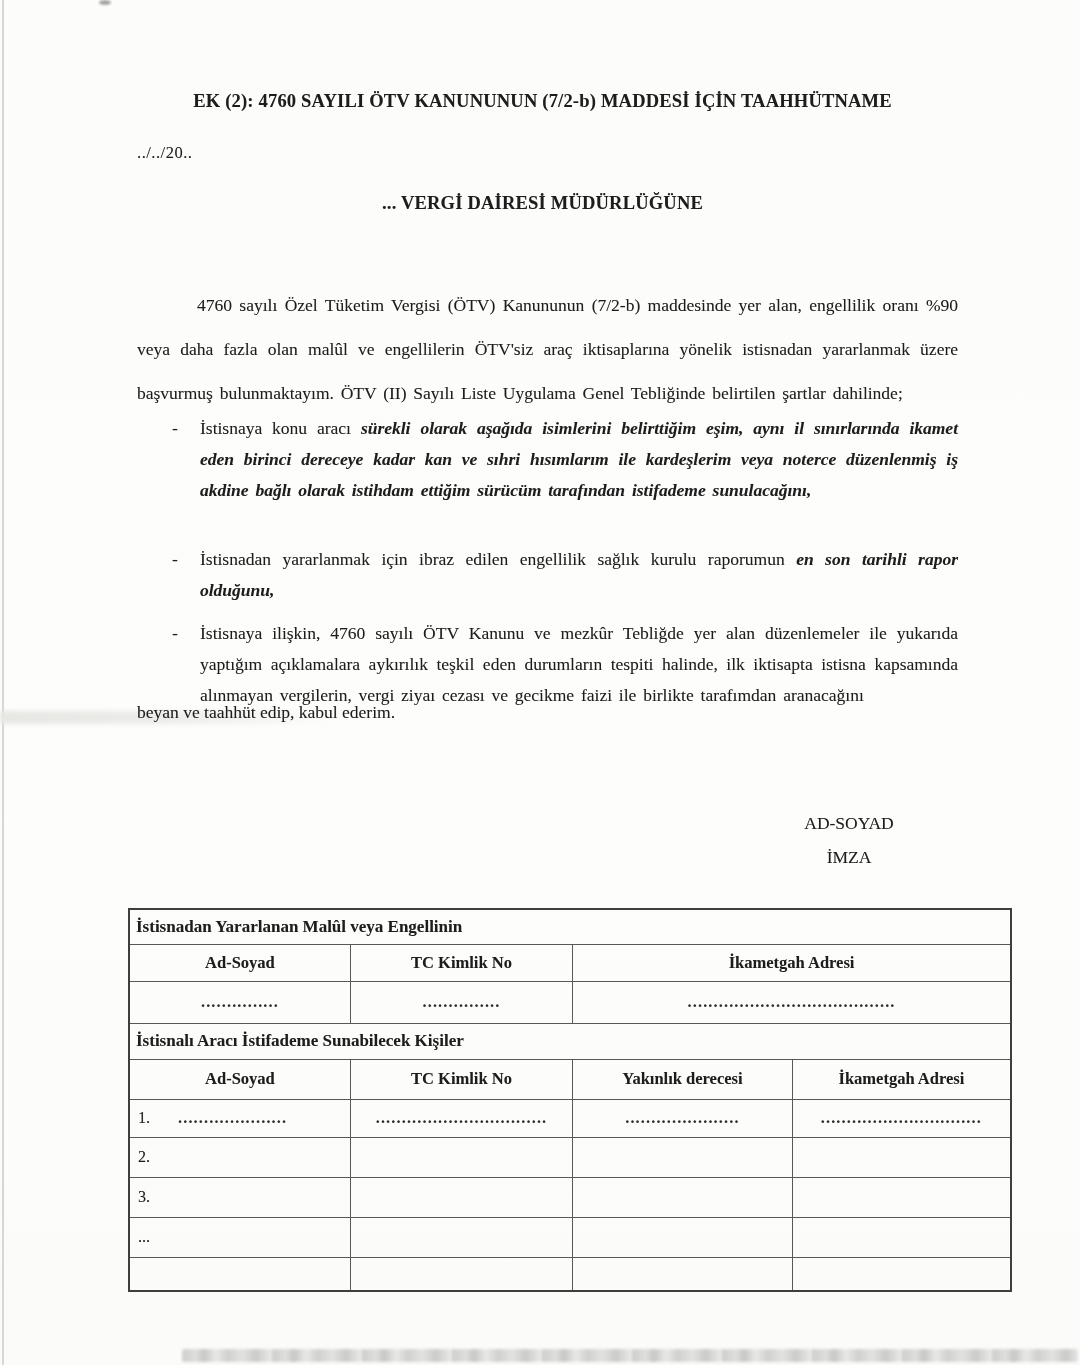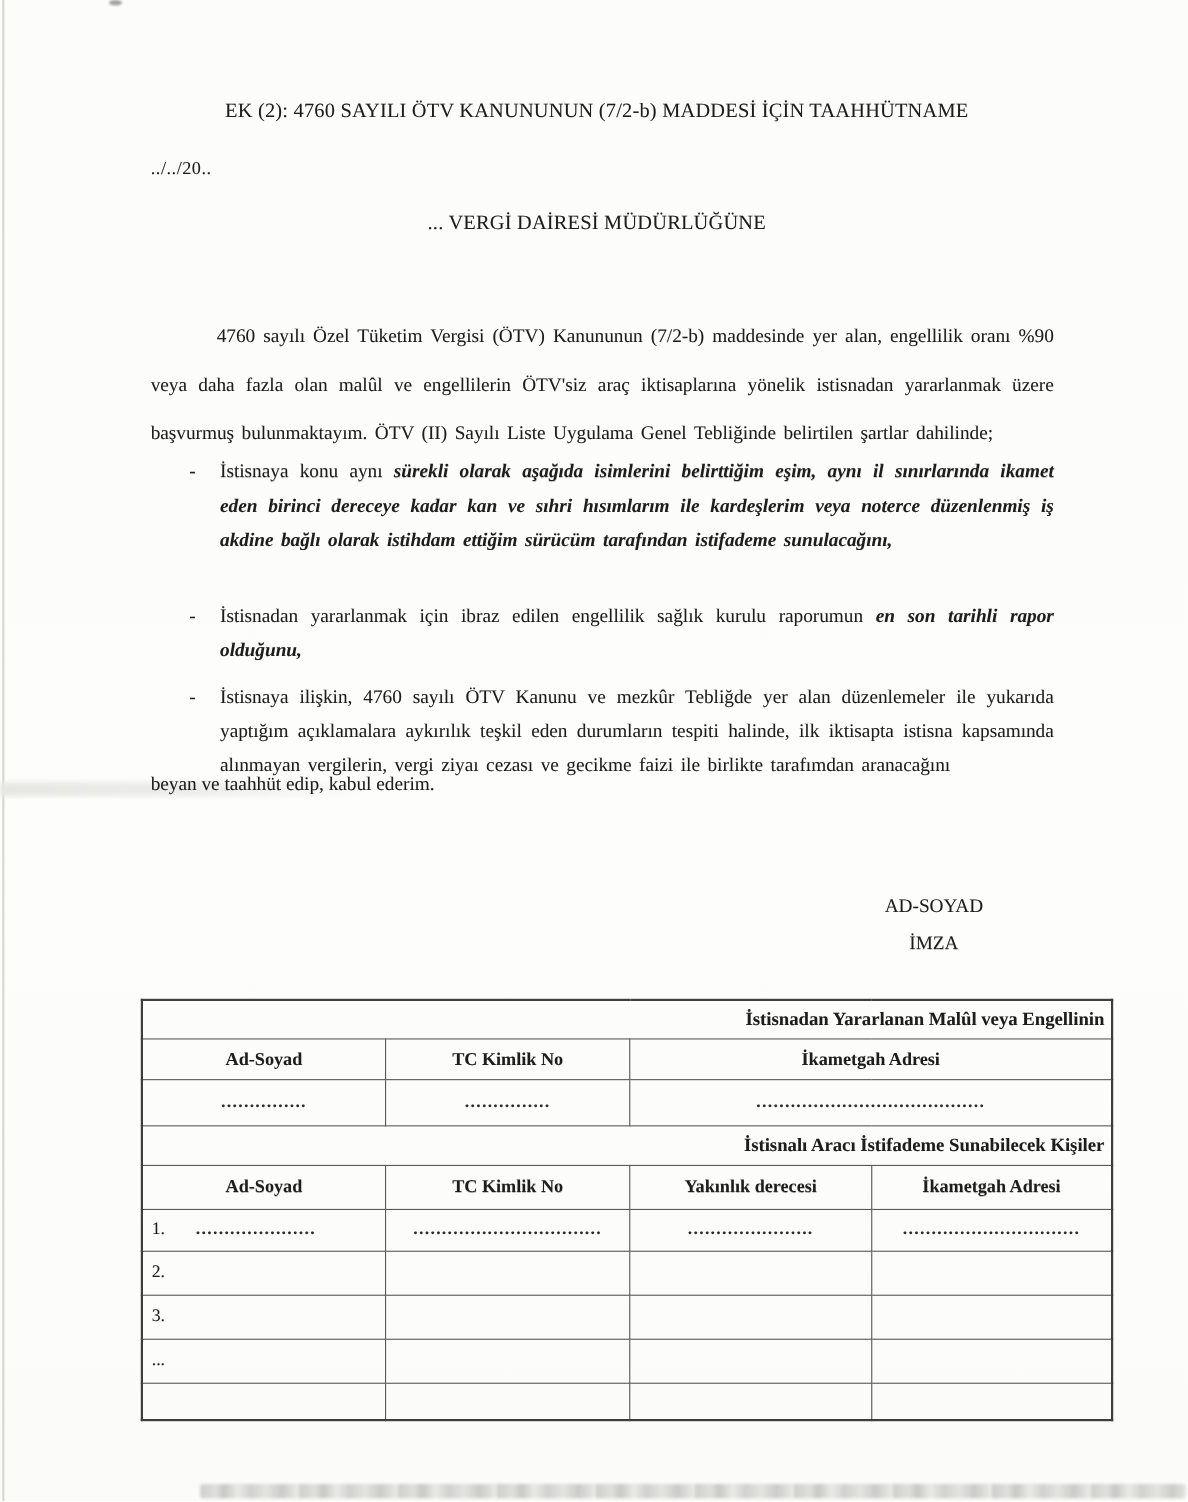--- a/index.html
+++ b/index.html
@@ -33,29 +33,29 @@
     background: repeating-linear-gradient(90deg,
       #c6c6c4 0px, #dadad8 14px, #bebebc 22px, #e6e6e4 34px,
       #c9c9c7 46px, #dfdfdd 60px, #c2c2c0 74px, #e9e9e7 90px);
     filter: blur(1.6px);
     opacity: 0.85;
     border-radius: 3px;
   }
 
   .title {
     position: absolute; top: 91px; left: 125px; width: 835px;
-    text-align: center; font-weight: normal; font-size: 18.5px; letter-spacing: 0.2px;
+    text-align: center; font-weight: bold; font-size: 18.5px; letter-spacing: 0.2px;
   }
   .date-line {
     position: absolute; top: 143px; left: 137px; width: 825px;
     font-size: 16.5px; letter-spacing: 0.5px;
   }
   .addressee {
     position: absolute; top: 193px; left: 125px; width: 835px;
-    text-align: center; font-weight: normal; font-size: 18.5px; letter-spacing: 0.2px;
+    text-align: center; font-weight: bold; font-size: 18.5px; letter-spacing: 0.2px;
   }
   .intro {
     position: absolute; top: 283px; left: 137px; width: 821px;
     font-size: 17.5px; line-height: 44px; text-align: justify;
     text-indent: 60px; word-spacing: 0.14em; margin: 0;
   }
   .bullet { position: absolute; left: 170px; width: 788px; font-size: 17.5px; line-height: 31px; }
   .bullet-1 { top: 413px; }
   .bullet-2 { top: 544px; }
   .bullet-3 { top: 618px; }
@@ -82,21 +82,21 @@
     white-space: nowrap;
   }
   tr.row-section-title { height: 35px; }
   tr.row-col-heads     { height: 37px; }
   tr.row-dots          { height: 42px; }
   tr.row-section-title-2 { height: 36px; }
   tr.row-col-heads-2   { height: 40px; }
   tr.row-entry         { height: 40px; }
   tr.row-entry-first   { height: 38px; }
   tr.row-entry-last    { height: 34px; }
-  .section-title-cell { font-weight: bold; text-align: right; font-size: 17px; }
+  .section-title-cell { font-weight: bold; text-align: left; font-size: 17px; }
   .col-head-cell { font-weight: bold; text-align: center; font-size: 16.5px; }
   .dots-cell { text-align: center; font-weight: bold; letter-spacing: 1.2px; color: #2c2c2c; }
   .entry-cell { text-align: left; }
   .rownum { display: inline-block; min-width: 22px; padding-left: 2px; }
   .entry-dots { font-weight: bold; letter-spacing: 1.2px; color: #2c2c2c; padding-left: 18px; }
 </style>
 </head>
 <body>
 
 <div class="page">
@@ -107,21 +107,21 @@
   <div class="scan-bottom-smudge"></div>
 
   <div class="title">EK (2): 4760 SAYILI ÖTV KANUNUNUN (7/2-b) MADDESİ İÇİN TAAHHÜTNAME</div>
   <div class="date-line">../../20..</div>
   <div class="addressee">... VERGİ DAİRESİ MÜDÜRLÜĞÜNE</div>
 
   <p class="intro">4760 sayılı Özel Tüketim Vergisi (ÖTV) Kanununun (7/2-b) maddesinde yer alan, engellilik oranı %90 veya daha fazla olan malûl ve engellilerin ÖTV'siz araç iktisaplarına yönelik istisnadan yararlanmak üzere başvurmuş bulunmaktayım. ÖTV (II) Sayılı Liste Uygulama Genel Tebliğinde belirtilen şartlar dahilinde;</p>
 
   <div class="bullet bullet-1">
     <span class="dash">-</span>
-    <span class="btext"><span>İstisnaya konu aynı </span><span class="em-seg">sürekli olarak aşağıda isimlerini belirttiğim eşim, aynı il sınırlarında ikamet eden birinci dereceye kadar kan ve sıhri hısımlarım ile kardeşlerim veya noterce düzenlenmiş iş akdine bağlı olarak istihdam ettiğim sürücüm tarafından istifademe sunulacağını,</span></span>
+    <span class="btext"><span>İstisnaya konu aracı </span><span class="em-seg">sürekli olarak aşağıda isimlerini belirttiğim eşim, aynı il sınırlarında ikamet eden birinci dereceye kadar kan ve sıhri hısımlarım ile kardeşlerim veya noterce düzenlenmiş iş akdine bağlı olarak istihdam ettiğim sürücüm tarafından istifademe sunulacağını,</span></span>
   </div>
 
   <div class="bullet bullet-2">
     <span class="dash">-</span>
     <span class="btext"><span>İstisnadan yararlanmak için ibraz edilen engellilik sağlık kurulu raporumun </span><span class="em-seg">en son tarihli rapor olduğunu,</span></span>
   </div>
 
   <div class="bullet bullet-3">
     <span class="dash">-</span>
     <span class="btext"><span>İstisnaya ilişkin, 4760 sayılı ÖTV Kanunu ve mezkûr Tebliğde yer alan düzenlemeler ile yukarıda yaptığım açıklamalara aykırılık teşkil eden durumların tespiti halinde, ilk iktisapta istisna kapsamında alınmayan vergilerin, vergi ziyaı cezası ve gecikme faizi ile birlikte tarafımdan aranacağını</span><span class="em-seg"></span></span>

